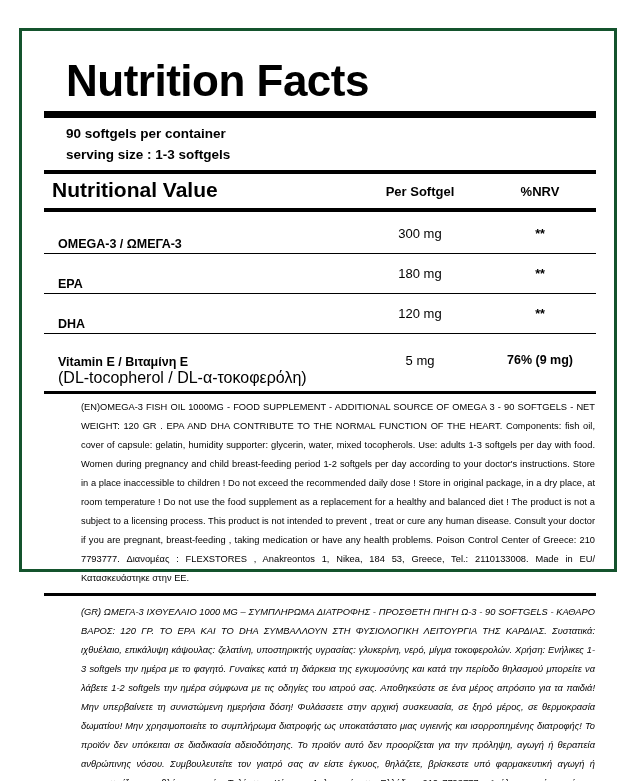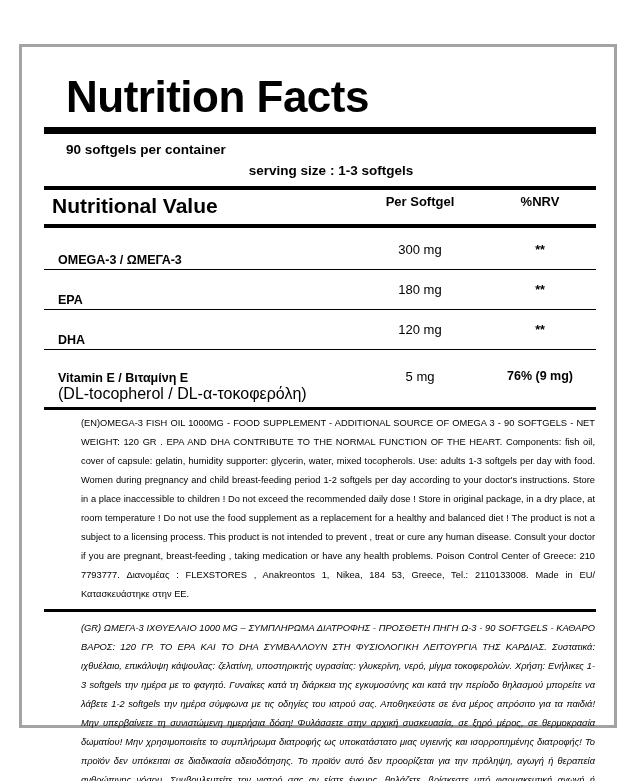--- a/index.html
+++ b/index.html
@@ -15,24 +15,24 @@
     width: 636px;
     height: 781px;
     position: relative;
     background: #ffffff;
     box-sizing: border-box;
     overflow: hidden;
   }
   .panel {
     position: absolute;
     left: 19px;
-    top: 44px;
+    top: 28px;
     width: 598px;
-    height: 684px;
-    border: 3px solid #a3a3a3;
+    height: 544px;
+    border: 3px solid #14532d;
     box-sizing: border-box;
   }
   .inner {
     position: absolute;
     left: 22px;
     top: 14px;
     right: 18px;
     bottom: 10px;
   }
   .title {
@@ -55,21 +55,21 @@
     margin: 3px 0 2px 0;
   }
   .serving {
     font-size: 13.5px;
     font-weight: bold;
     line-height: 17px;
     padding: 3px 0 4px 22px;
   }
   .nv-header {
     display: flex;
-    align-items: flex-start;
+    align-items: flex-end;
     padding: 2px 0 3px 0;
   }
   .nv-header .nv-title {
     font-size: 21px;
     font-weight: bold;
     flex: 1 1 auto;
     padding-left: 8px;
   }
   .nv-header .col2 {
     width: 128px;
@@ -146,21 +146,21 @@
 <div class="page">
   <div class="panel">
     <div class="inner">
 
       <div class="title">Nutrition Facts</div>
 
       <div class="rule-thick"></div>
 
       <div>
         <div class="serving">90 softgels per container</div>
-        <div class="serving" style="padding-top:0;text-align:center;">serving size : 1-3 softgels</div>
+        <div class="serving" style="padding-top:0;">serving size : 1-3 softgels</div>
       </div>
 
       <div class="rule-med"></div>
 
       <div class="nv-header">
         <div class="nv-title">Nutritional Value</div>
         <div class="col2">Per Softgel</div>
         <div class="col3">%NRV</div>
       </div>
 

